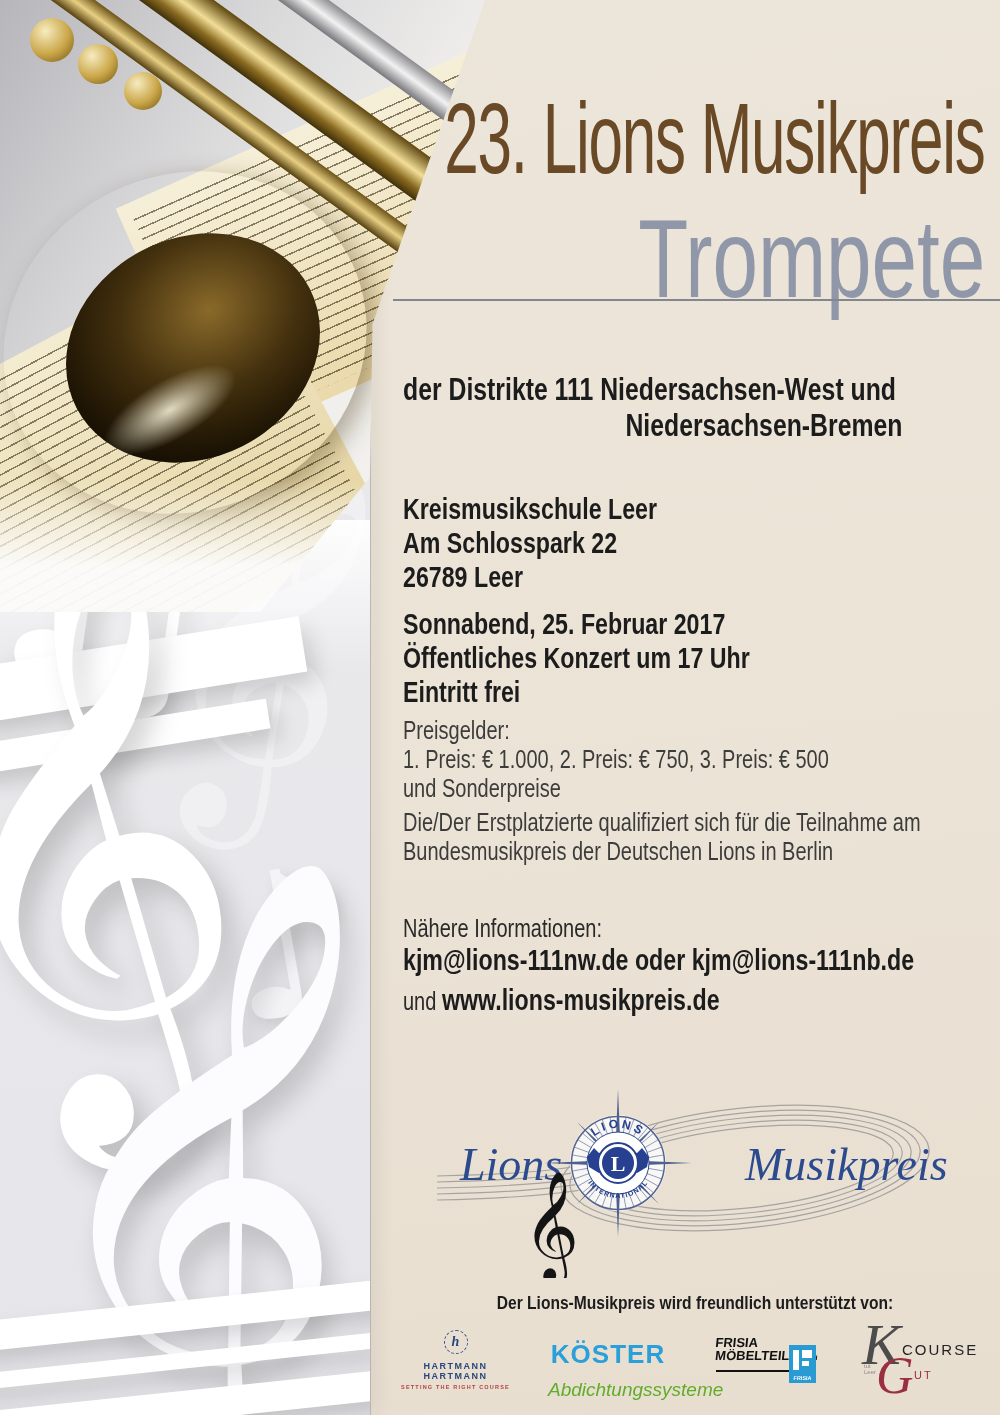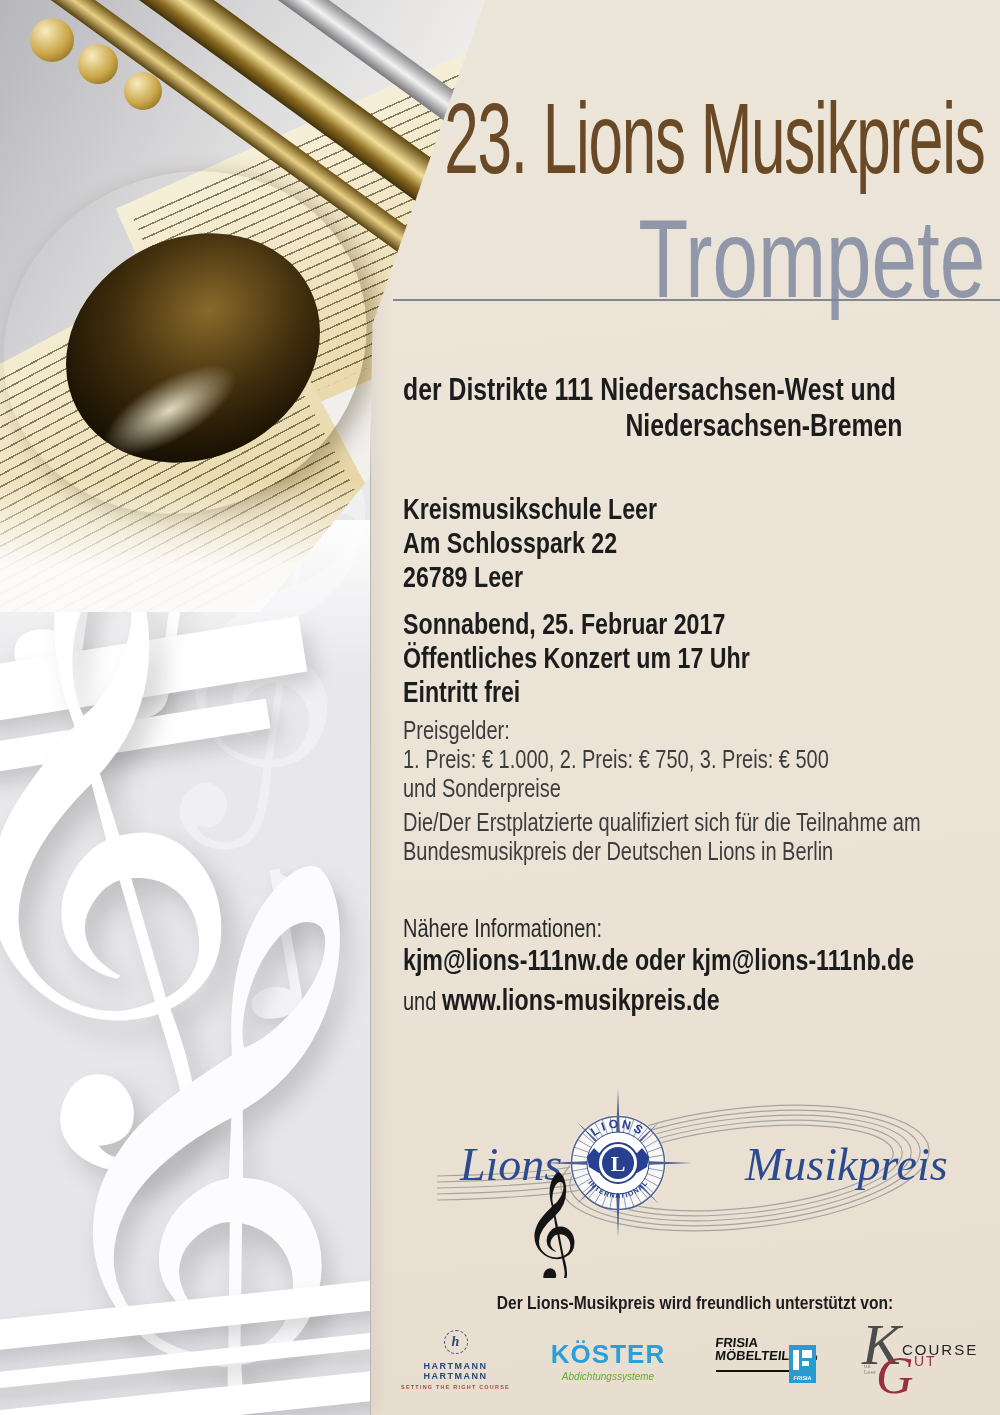--- a/index.html
+++ b/index.html
@@ -79,37 +79,37 @@
   .support{position:absolute;left:390px;right:0;top:1292px;text-align:center;font-size:19px;font-weight:bold;color:#1c1c1c;
     transform:scaleX(.82);}
   .sponsor{position:absolute;}
   .hartmann{left:398px;top:1330px;width:115px;text-align:center;color:#27477e;}
   .h-circle{width:22px;height:22px;margin:0 auto;border:1.5px dashed #3c5a8c;border-radius:50%;
     font-family:"Liberation Serif",serif;font-style:italic;font-weight:bold;font-size:14px;line-height:22px;}
   .h-name{margin-top:7px;font-size:9px;letter-spacing:1.5px;font-weight:bold;}
   .h-tag{margin-top:3px;font-size:5.5px;letter-spacing:1.2px;color:#b24040;font-weight:bold;}
   .koester{left:548px;top:1339px;width:120px;text-align:center;}
   .k-name{font-size:26px;font-weight:800;letter-spacing:1px;color:#2a9fd9;}
-  .k-tag{font-size:10px;font-style:italic;color:#61ad29;margin-top:1px;}
+  .k-tag{font-size:19px;font-style:italic;color:#61ad29;margin-top:9px;}
   .frisia{left:716px;top:1337px;width:130px;}
   .f-l1{font-size:13px;font-weight:900;line-height:12px;color:#111;transform:skewX(-6deg);transform-origin:0 0;}
   .f-l2{font-size:13px;font-weight:900;line-height:14px;color:#111;transform:skewX(-6deg);transform-origin:0 0;}
   .f-gmbh{font-size:6.5px;font-weight:bold;}
   .f-line{width:74px;height:2px;background:#111;margin-top:5px;}
   .f-badge{position:absolute;left:73px;top:8px;width:27px;height:38px;background:#2a9ad3;}
   .f-badge .r{position:absolute;background:#fff;}
   .fb1{left:4px;top:5px;width:6px;height:20px;} .fb2{left:13px;top:5px;width:10px;height:8px;} .fb3{left:13px;top:16px;width:7px;height:5px;}
   .f-badge-txt{position:absolute;left:0;bottom:2px;width:100%;text-align:center;font-size:5.5px;font-weight:900;color:#fff;transform:skewX(-6deg);}
   .kultur{left:856px;top:1316px;width:112px;height:92px;}
   .kultur span{position:absolute;line-height:1;}
   .ku-k{left:6px;top:0;font-family:"Liberation Serif",serif;font-style:italic;font-size:58px;color:#4c4c4c;}
   .ku-ultur{left:46px;top:26px;font-size:15px;letter-spacing:2px;color:#242424;}
   .ku-tiny{left:8px;top:47px;font-size:6px;line-height:7px;color:#8a8a8a;}
   .ku-g{left:20px;top:34px;font-family:"Liberation Serif",serif;font-style:italic;font-size:52px;color:#9a2f3f;}
-  .ku-ut{left:58px;top:38px;font-size:14px;letter-spacing:2px;color:#9a2f3f;}
+  .ku-ut{left:58px;top:54px;font-size:11px;letter-spacing:2px;color:#9a2f3f;}
 </style>
 </head>
 <body>
 
 <div class="poster">
 
   <div class="left-col">
     <span class="glyph g-ghost1">𝄞</span>
     <span class="glyph g-note-top">♫</span>
     <div class="g-bar bar-a"></div>

